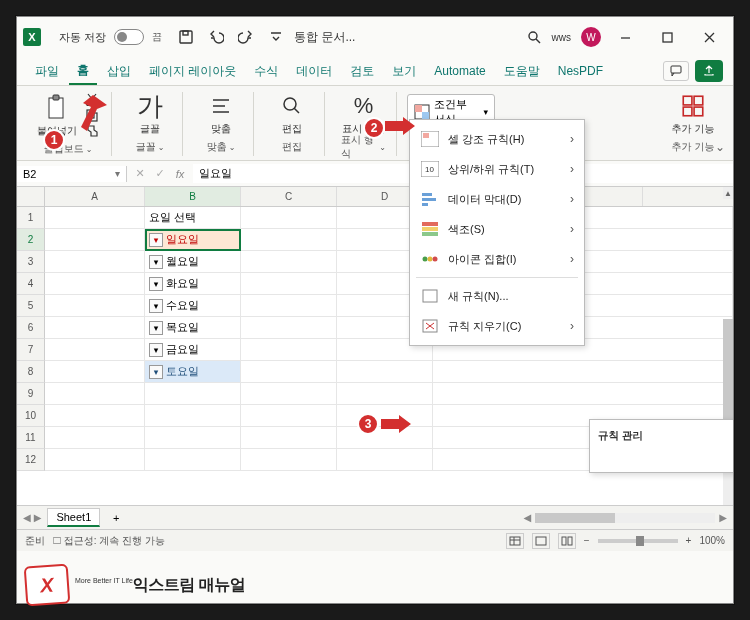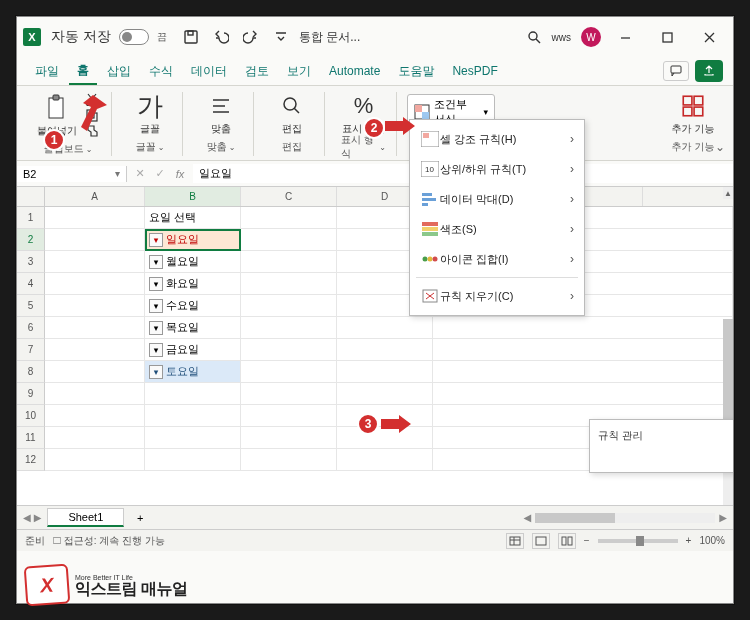--- a/index.html
+++ b/index.html
@@ -3,21 +3,21 @@
 <meta charset="utf-8">
 <style>
   * { box-sizing: border-box; margin: 0; padding: 0; font-family: "Malgun Gothic", sans-serif; }
   body { background: #1a1a1a; display: flex; align-items: center; justify-content: center; width: 750px; height: 620px; }
   .outer { width: 720px; height: 590px; background: #111; padding: 1px; position: relative; }
   .window { width: 100%; height: 100%; background: #fafaf8; position: relative; overflow: hidden; border: 1px solid #888; }
 
   
   .titlebar { height: 40px; display: flex; align-items: center; padding: 0 6px; gap: 6px; background: #fafaf8; font-size: 11px; color: #333; }
   .titlebar .xicon { width: 18px; height: 18px; background: #107c41; color: #fff; display: flex; align-items: center; justify-content: center; font-size: 11px; font-weight: bold; border-radius: 2px;}
-  .titlebar .autosave { font-size: 14px; color: #333; margin-left: 4px; text-align: right; }
+  .titlebar .autosave { font-size: 11px; color: #333; margin-left: 12px; text-align: right; }
   .switch { width: 30px; height: 16px; border: 1px solid #888; border-radius: 8px; margin: 0 2px; display: flex; align-items: center; background: #fff; }
   .switch-knob { width: 10px; height: 10px; border-radius: 50%; background: #888; margin-left: 2px; }
   .switch-label { font-size: 10px; color: #555; margin-right: 6px;}
   .qat-icon { width: 24px; height: 24px; display: flex; align-items: center; justify-content: center; color: #444; }
   .qat-icon svg { width: 16px; height: 16px; stroke: #333; fill: none; stroke-width: 1.4; }
   .titlebar .spacer { flex: 1; }
   .titlebar .doc { color: #333; font-size: 12px; }
   .titlebar .user-badge { width: 20px; height: 20px; background: #c2185b; color: #fff; border-radius: 50%; display: flex; align-items: center; justify-content: center; font-size: 10px; margin-left: 4px;}
   .winbtn { width: 36px; height: 28px; display: flex; align-items: center; justify-content: center; }
   .winbtn svg { width: 11px; height: 11px; stroke: #333; stroke-width: 1.3; fill: none;}
@@ -43,28 +43,28 @@
   .mini svg { width: 14px; height: 14px; stroke: #333; fill: none; stroke-width: 1.2; }
 
   .group.extra { border: none; padding-left: 6px;}
   .group.extra .big-btn .icon svg { width: 26px; height: 26px; }
 
   .cf-btn { display: flex; align-items: center; gap: 4px; border: 1px solid #bbb; border-radius: 3px; padding: 2px 6px; font-size: 11px; background: #fff; position: relative; }
   .cf-btn .cficon { width: 16px; height: 16px; }
 
   
   .cf-menu { position: absolute; left: 392px; top: 102px; width: 176px; background: #fff; border: 1px solid #bbb; box-shadow: 2px 2px 6px rgba(0,0,0,.15); z-index: 50; font-size: 11px; padding: 4px 0;}
-  .cf-item { display: flex; align-items: center; padding: 6px 10px; color: #222; position: relative;}
+  .cf-item { display: flex; align-items: center; padding: 6px 10px; gap: 8px; color: #222; position: relative;}
   .cf-item .cf-ico { width: 20px; height: 18px; display: flex; align-items: center; justify-content: center; }
   .cf-sub { margin-left: auto; font-size: 12px; color: #555;}
   .cf-sep { height: 1px; background: #ddd; margin: 3px 6px;}
 
   
   .tooltip { position: absolute; left: 572px; top: 402px; width: 156px; background: #fff; border: 1px solid #bbb; padding: 8px; font-size: 10.5px; color: #333; box-shadow: 2px 2px 6px rgba(0,0,0,.15); z-index: 60; line-height: 1.5;}
-  .tooltip .tt-title { font-weight: normal; margin-bottom: 20px; }
+  .tooltip .tt-title { font-weight: bold; margin-bottom: 20px; }
 
   
   .formula-bar { display: flex; align-items: center; height: 26px; border-bottom: 1px solid #ccc; font-size: 11px;}
   .namebox { width: 110px; border-right: 1px solid #ccc; padding: 2px 6px; background: #fff; display: flex; align-items: center; justify-content: space-between;}
   .namebox .dd { color: #777; font-size: 10px;}
   .fx-btns { display: flex; gap: 6px; padding: 0 6px; color: #888; align-items: center;}
   .fx-btns span { display: inline-flex; width: 14px; justify-content: center;}
   .fx-input { flex: 1; padding: 2px 6px; background: #fff; }
 
   
@@ -83,21 +83,21 @@
   .cellB-blue { background: #dbe9f8;}
   .cell-red { color: #c00000;}
   .cell-blue { color: #1f4e79;}
   .scrollbar-v { position: absolute; right: 0; top: 132px; width: 10px; height: 230px; background: #eee;}
   .scroll-thumb { position: absolute; top: 0; width: 10px; height: 120px; background: #c8c8c8;}
   .scroll-arrow { position: absolute; width: 10px; height: 12px; background: #eee; display: flex; align-items: center; justify-content: center; font-size: 8px; color: #666;}
 
   
   .sheet-tabs { display: flex; align-items: center; height: 24px; border-top: 1px solid #ccc; font-size: 11px; padding: 0 6px; gap: 6px; background: #f3f3f0;}
   .sheet-nav { display: flex; gap: 3px; color: #888; font-size: 10px;}
-  .sheet-tab { padding: 2px 20px; background: #fff; border: 1px solid #ccc; border-bottom: 2px solid #107c41;}
+  .sheet-tab { padding: 2px 8px; background: #fff; border: 1px solid #ccc; border-bottom: 2px solid #107c41;}
   .sheet-add { width: 20px; text-align: center;}
   .hsb { flex: 1; display: flex; align-items: center; justify-content: flex-end; gap: 4px;}
   .hsb-track { width: 180px; height: 10px; background: #eee; position: relative;}
   .hsb-thumb { position: absolute; left: 0; width: 80px; height: 10px; background: #c8c8c8;}
 
   
   .status-bar { display: flex; align-items: center; height: 22px; font-size: 10px; color: #555; padding: 0 8px; gap: 8px; background: #f3f3f0; border-top: 1px solid #ccc;}
   .status-bar .sb-right { margin-left: auto; display: flex; align-items: center; gap: 8px;}
   .viewbtn { width: 18px; height: 16px; border: 1px solid #ccc; display: flex; align-items: center; justify-content: center;}
   .zoom-slider { width: 80px; height: 4px; background: #ccc; position: relative;}
@@ -105,21 +105,21 @@
 
   
   .callout { position: absolute; width: 22px; height: 22px; border-radius: 50%; background: #d32f2f; color: #fff; display: flex; align-items: center; justify-content: center; font-size: 12px; font-weight: bold; z-index: 80; border: 2px solid #fff;}
   .arrow { position: absolute; z-index: 79;}
   .arrow svg polygon { fill: #d32f2f;}
 
   
   .wm { position: absolute; left: 10px; bottom: 0px; display: flex; align-items: center; gap: 6px; z-index: 90;}
   .wm-badge { width: 44px; height: 40px; background: #fff; border-radius: 6px; border: 2px solid #d32f2f; display: flex; align-items: center; justify-content: center; transform: rotate(-4deg);}
   .wm-badge-inner { font-weight: 900; font-size: 20px; color: #d32f2f; font-style: italic;}
-  .wm-text { display: flex; flex-direction: column; line-height: 1;}
+  .wm-text { display: flex; flex-direction: row; line-height: 1;}
   .wm-sub { font-size: 7px; color: #333;}
   .wm-main { font-size: 16px; font-weight: 900; color: #222; letter-spacing: -0.5px;}
 </style>
 </head>
 <body>
 
 <div class="outer">
 <div class="window">
 
   <div class="titlebar">
@@ -176,20 +176,21 @@
           <svg viewBox="0 0 11 11">
             <path d="M1 1l9 9M10 1l-9 9"></path>
           </svg>
         </div>
   </div>
 
   <div class="ribbon-tabs">
     <div class="ribbon-tab">파일</div>
     <div class="ribbon-tab active">홈</div>
     <div class="ribbon-tab">삽입</div>
+    <div class="ribbon-tab">페이지 레이아웃</div>
     <div class="ribbon-tab">수식</div>
     <div class="ribbon-tab">데이터</div>
     <div class="ribbon-tab">검토</div>
     <div class="ribbon-tab">보기</div>
     <div class="ribbon-tab">Automate</div>
     <div class="ribbon-tab">도움말</div>
     <div class="ribbon-tab">NesPDF</div>
     <div class="ribbon-right">
       <div style="border:1px solid #ccc;border-radius:3px;width:26px;height:20px;display:flex;align-items:center;justify-content:center">
             <svg width="12" height="12" viewBox="0 0 12 12" style="stroke:#333;fill:none;stroke-width:1">
@@ -380,20 +381,28 @@
             </svg>
           </span>
       <span>아이콘 집합(I)</span>
       <span class="cf-sub">›</span>
     </div>
     <div class="cf-sep"></div>
     <div class="cf-item">
       <span class="cf-ico">
             <svg width="16" height="14" viewBox="0 0 16 14">
               <rect x="1" y="1" width="14" height="12" fill="none" stroke="#888"></rect>
+            </svg>
+          </span>
+      <span>새 규칙(N)...</span>
+    </div>
+    <div class="cf-item">
+      <span class="cf-ico">
+            <svg width="16" height="14" viewBox="0 0 16 14">
+              <rect x="1" y="1" width="14" height="12" fill="none" stroke="#888"></rect>
               <path d="M4 4l8 6M12 4l-8 6" stroke="#c33"></path>
             </svg>
           </span>
       <span>규칙 지우기(C)</span>
       <span class="cf-sub">›</span>
     </div>
   </div>
 
   <div class="tooltip">
     <div class="tt-title">규칙 관리</div>

